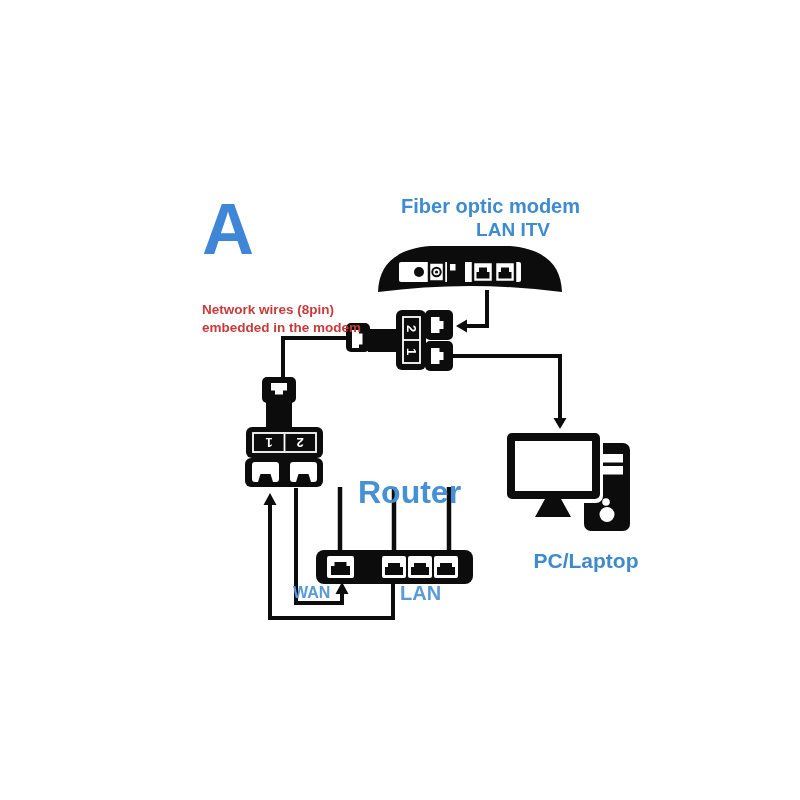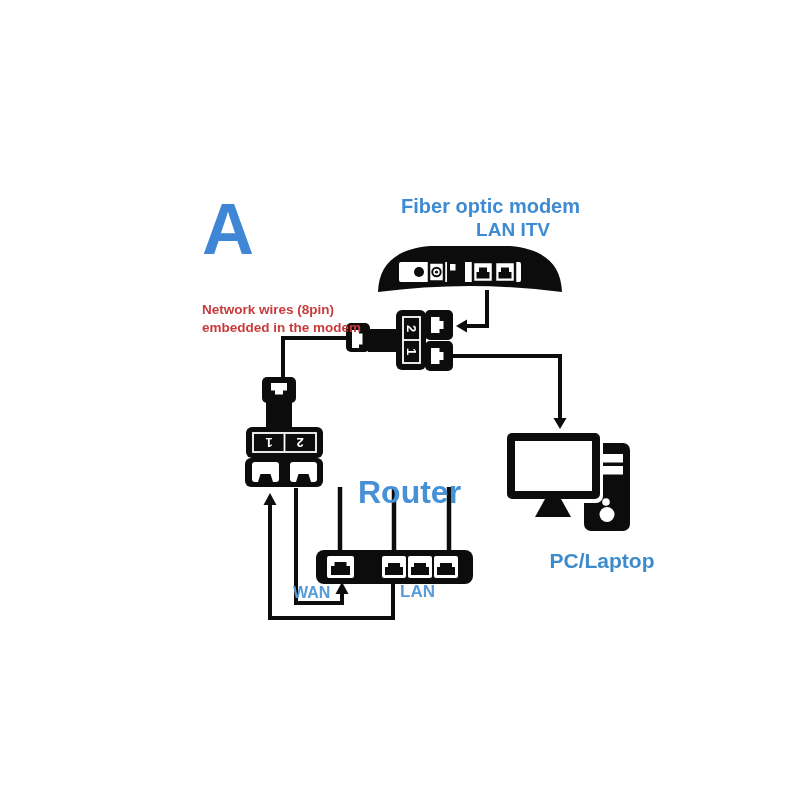--- a/index.html
+++ b/index.html
@@ -8,22 +8,22 @@
     font-family:"Liberation Sans",sans-serif;overflow:hidden;
   }
   .art{position:absolute;left:0;top:0;}
   .lbl{position:absolute;font-weight:bold;white-space:nowrap;line-height:1.05;}
   .variant{left:202px;top:192px;font-size:72px;color:#3f86d6;}
   .modem-title{left:400px;top:196px;width:180px;text-align:right;font-size:20px;color:#3e8bd2;}
   .modem-sub{left:400px;top:220px;width:150px;text-align:right;font-size:19px;color:#3e8bd2;}
   .wall-note{left:202px;top:301px;font-size:13.5px;color:#c93b3b;line-height:18px;}
   .router-title{left:358px;top:452px;font-size:32px;color:#4690d6;margin-top:24px;}
   .wan{left:293px;top:585px;font-size:16px;color:#589bd8;}
-  .lan{left:400px;top:583px;font-size:17px;color:#589bd8;}
-  .pc{left:548px;top:550px;width:108px;text-align:center;font-size:21px;color:#3d8bcc;}
+  .lan{left:400px;top:583px;font-size:20px;color:#589bd8;}
+  .pc{left:532px;top:550px;width:108px;text-align:center;font-size:21px;color:#3d8bcc;}
   .wire{stroke:#0c0c0c;stroke-width:4;fill:none;stroke-linejoin:miter;}
   .ant{stroke:#0c0c0c;stroke-width:4.5;fill:none;}
   .ink{fill:#0c0c0c;}
   .paper{fill:#ffffff;}
   .digit{fill:#ffffff;font-family:"Liberation Sans",sans-serif;font-weight:bold;font-size:13px;text-anchor:middle;}
 </style>
 </head>
 <body>
 
 <div class="canvas">

